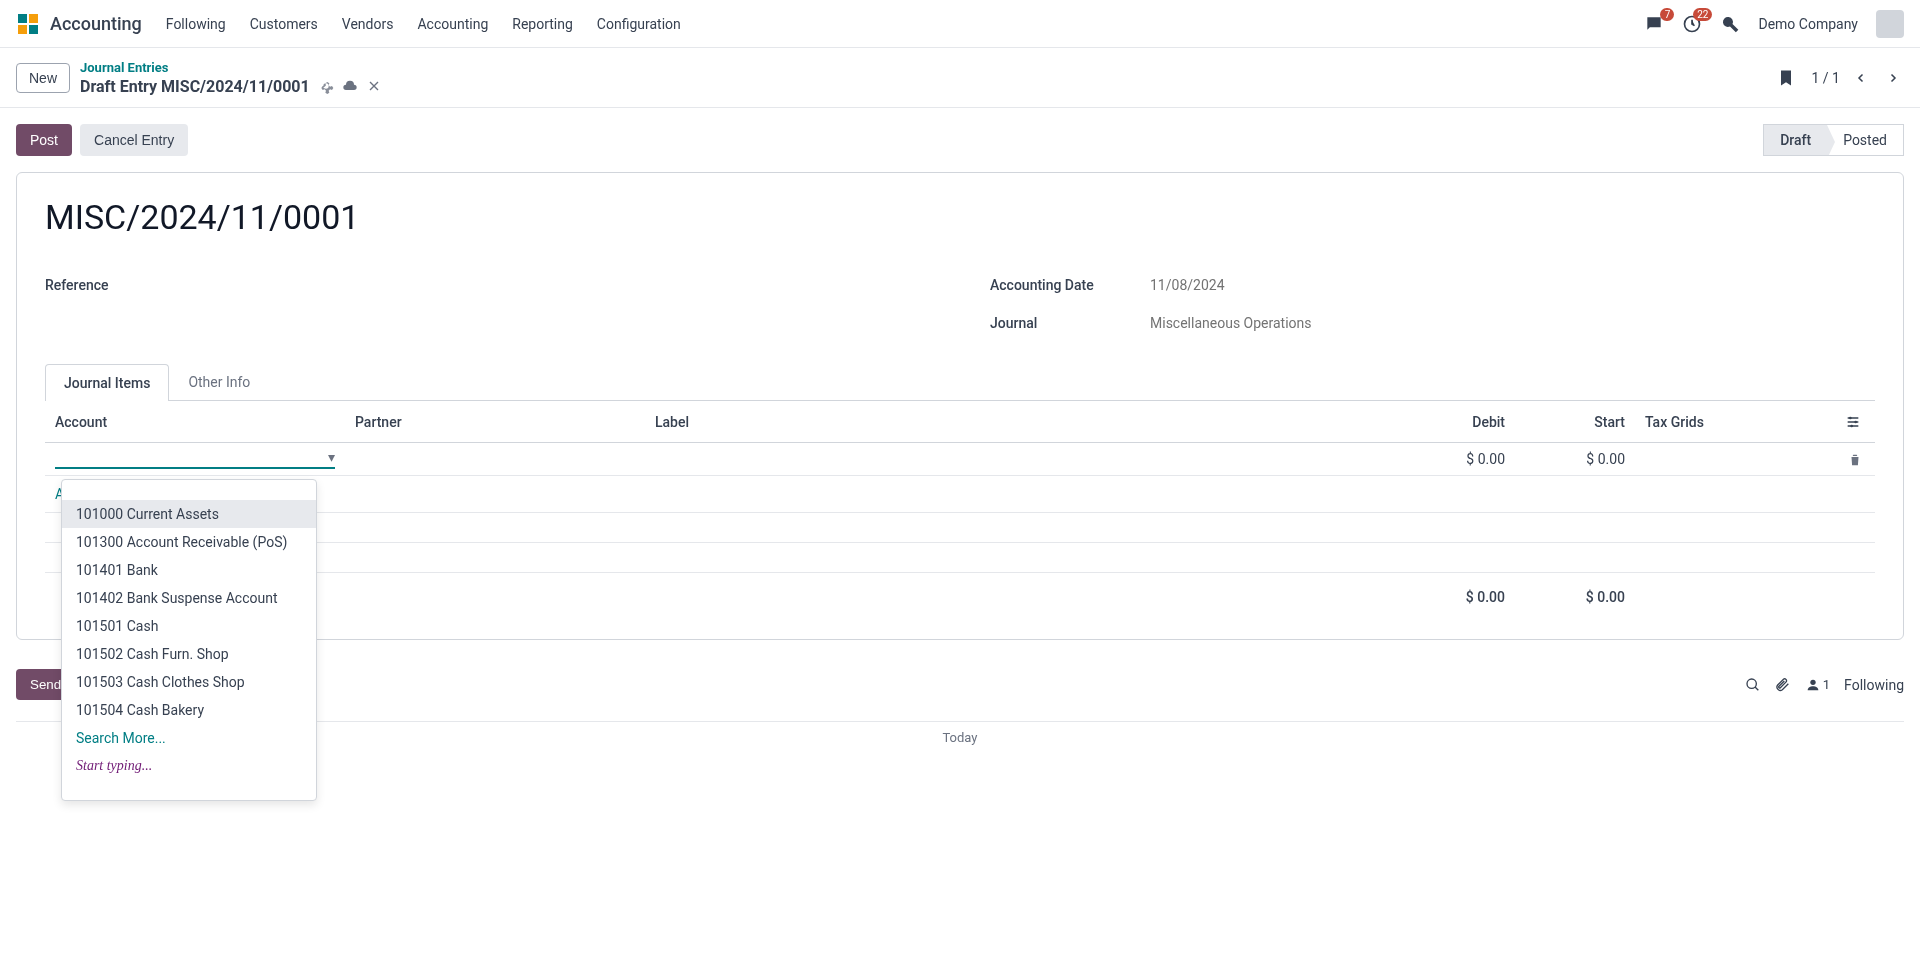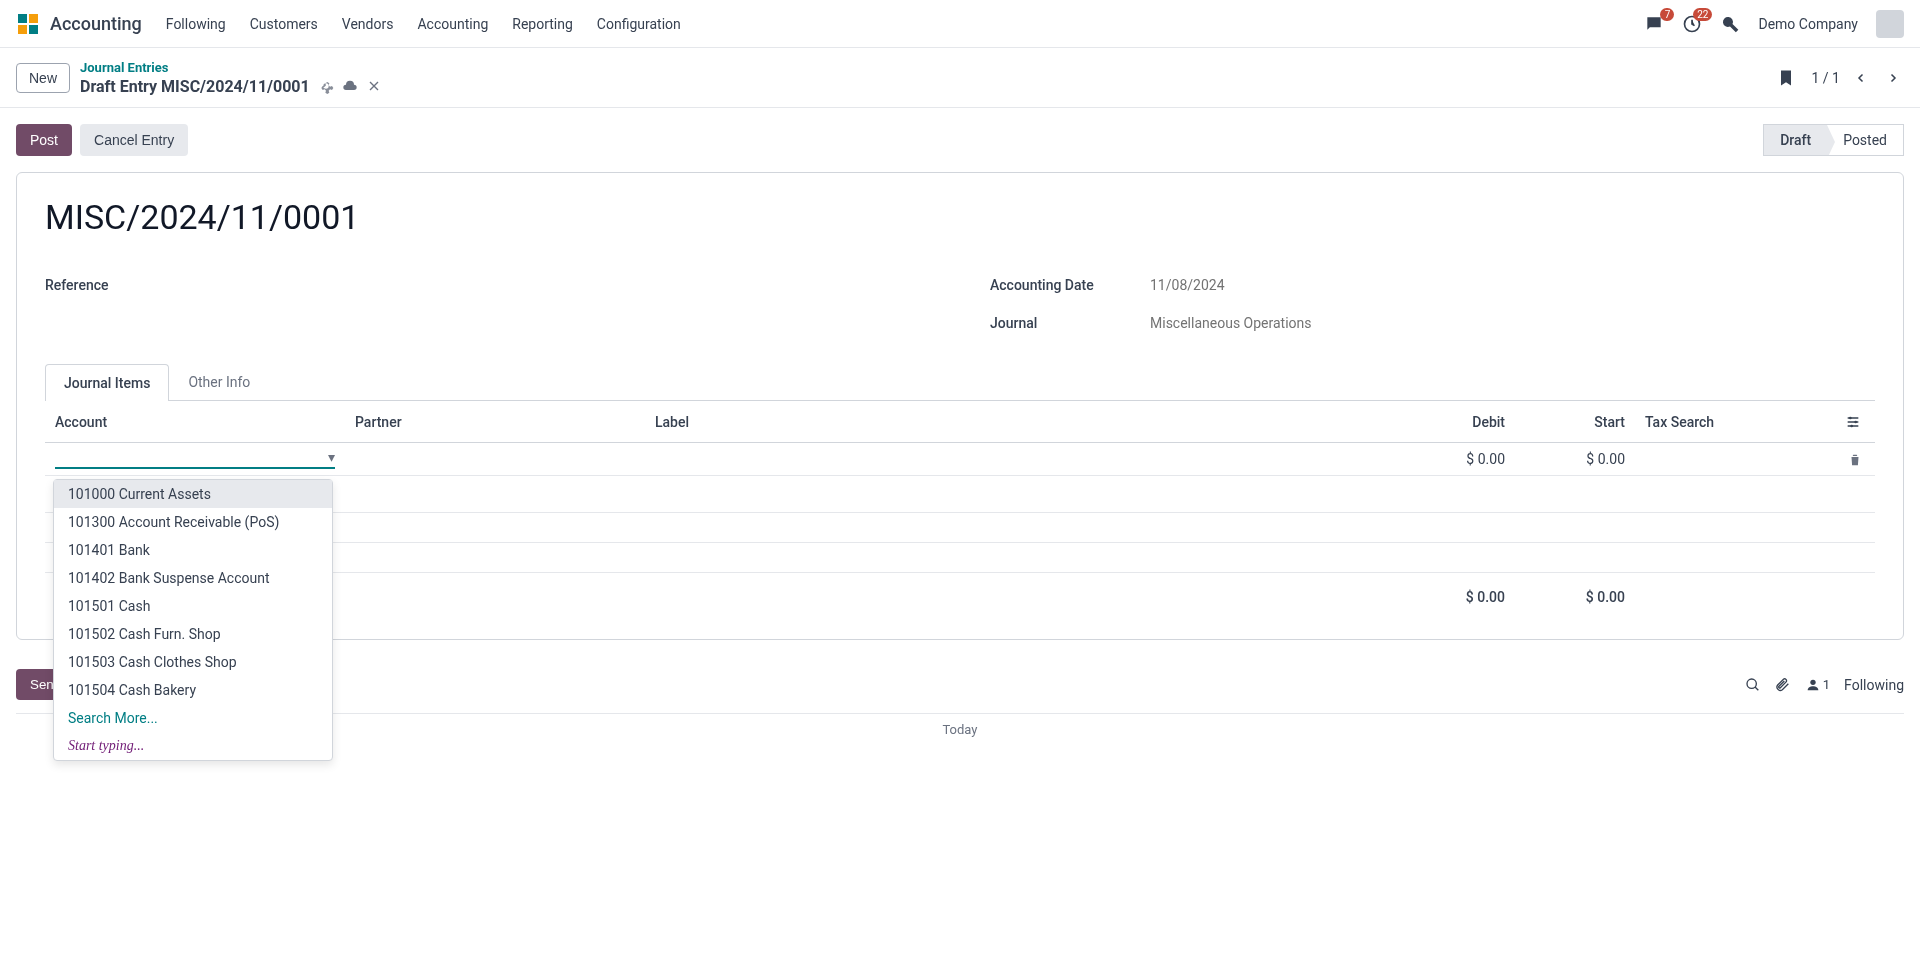--- a/index.html
+++ b/index.html
@@ -64,35 +64,35 @@
 .cell-input { width: 100%; border: none; outline: none; font-size: 14px; background: transparent; }
 .acct-cell { position: relative; }
 .acct-input-wrap { display: flex; align-items: center; border-bottom: 2px solid #017e84; padding-bottom: 2px; }
 .caret-down { color: #6b7280; margin-left: 4px; }
 .addline { color: #017e84; cursor: pointer; }
 .total-row td { padding-top: 16px; font-weight: 500; border-bottom: none; }
 .trash-icon { color: #6b7280; cursor: pointer; }
 .settings-th { width: 40px; text-align: center; }
 
 
-.dropdown { position: absolute; top: 36px; left: 8px; width: 280px; background: #fff; border: 1px solid #d1d5db; border-radius: 4px; box-shadow: 0 4px 10px rgba(0,0,0,.1); z-index: 10; padding: 0 0; }
+.dropdown { position: absolute; top: 36px; left: 16px; width: 256px; background: #fff; border: 1px solid #d1d5db; border-radius: 4px; box-shadow: 0 4px 10px rgba(0,0,0,.1); z-index: 10; padding: 20px 0; }
 .dd-item { padding: 6px 14px; cursor: pointer; font-size: 14px; }
 .dd-item.highlight { background: #e7e9ed; }
 .dd-item.link { color: #017e84; }
 .dd-item.hint { color: #701a75; font-style: italic; font-family: Liberation Serif, serif; }
 
 
 .chatter-bar { display: flex; align-items: center; padding: 12px 16px; border-top: 0; }
 .send-btn { background: #714b67; color: #fff; border: none; padding: 8px 14px; border-radius: 4px 0 0 4px; cursor: pointer; }
 .lognote-btn, .activities-btn { background: #fff; border: 1px solid #d1d5db; padding: 8px 14px; cursor: pointer; color: #374151; }
 .lognote-btn { border-left: none; }
 .activities-btn { border-left: none; border-radius: 0 4px 4px 0; }
 .chatter-right { margin-left: auto; display: flex; align-items: center; gap: 14px; color: #374151; }
 .follow-count { font-size: 13px; }
-.today-divider { text-align: center; color: #6b7280; font-size: 13px; padding: 8px 0; border-top: 1px solid #e5e7eb; margin: 0 16px; }
+.today-divider { text-align: center; color: #6b7280; font-size: 13px; padding: 8px 0; border-top: 1px solid #e5e7eb; margin: 8px 16px; }
 
 svg { display: inline-block; vertical-align: middle; }
 </style>
 </head>
 <body>
 
 <div class="topnav">
   <svg class="logo" viewBox="0 0 24 24">
       <rect x="2" y="2" width="9" height="9" fill="#017e84"></rect>
       <rect x="13" y="2" width="9" height="9" fill="#f59e0b"></rect>
@@ -206,21 +206,21 @@
   </div>
 
   <table class="table">
     <thead>
       <tr>
         <th class="col-account">Account</th>
         <th class="col-partner">Partner</th>
         <th class="col-label">Label</th>
         <th class="col-debit num">Debit</th>
         <th class="col-credit num">Start</th>
-        <th class="col-tax">Tax Search</th>
+        <th class="col-tax">Tax Grids</th>
         <th class="settings-th"><svg width="16" height="16" viewBox="0 0 24 24">
               <path stroke="#374151" stroke-width="2" d="M4 6h16M4 12h16M4 18h16"></path>
               <circle cx="8" cy="6" r="2" fill="#374151"></circle>
               <circle cx="16" cy="12" r="2" fill="#374151"></circle>
               <circle cx="10" cy="18" r="2" fill="#374151"></circle>
             </svg></th>
       </tr>
     </thead>
     <tbody>
       <tr class="editing-row">

